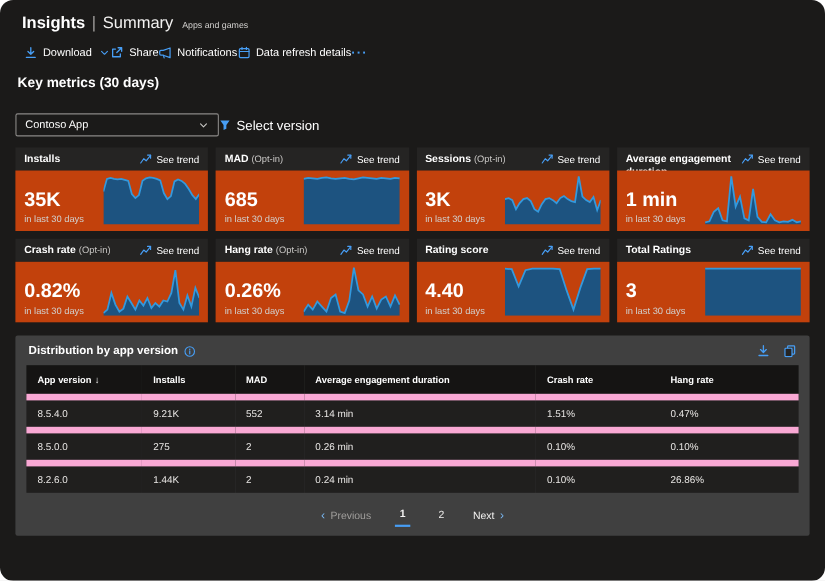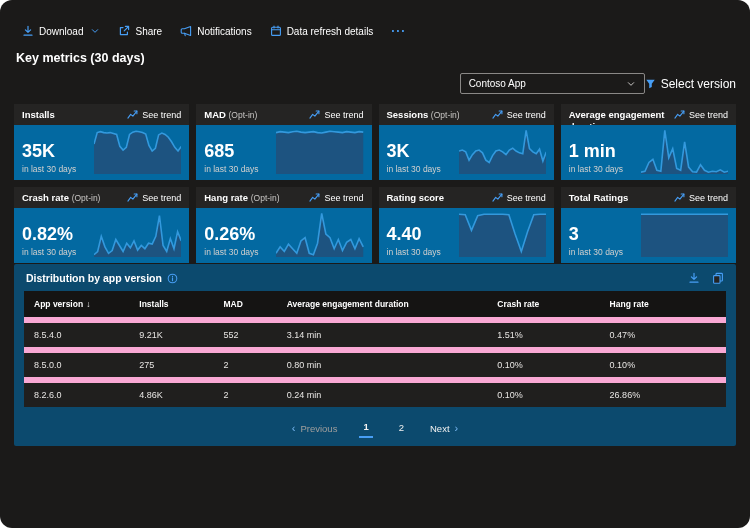--- a/index.html
+++ b/index.html
@@ -16,56 +16,56 @@
     overflow: hidden;
     padding: 12px 14px 0 14px;
   }
   
   .hdr { display: flex; align-items: baseline; gap: 6px; padding-left: 6px; }
   .hdr .title { font-size: 15px; font-weight: bold; }
   .hdr .sep { color: #a19f9d; font-size: 15px; font-weight: 300; }
   .hdr .subtitle { font-size: 15px; font-weight: 400; color: #f3f2f1; }
   .hdr .context { font-size: 8px; color: #d2d0ce; margin-left: 2px; }
   
-  .toolbar { display: flex; align-items: center; gap: 18px; margin-top: 12px; padding-left: 8px; }
+  .toolbar { display: flex; align-items: center; margin-top: 12px; padding-left: 8px; }
   .tool { display: inline-flex; align-items: center; gap: 5px; font-size: 10px; color: #ffffff; cursor: pointer; background: none; border: none; font-family: inherit; }
   .icon { display: inline-flex; color: #479ef5; line-height: 0; }
   .icon svg { display: block; }
   .chev { margin-left: 2px; }
   .more-dots { color: #479ef5; font-size: 12px; letter-spacing: 1px; font-weight: bold; }
   
   .section-title { font-size: 12.5px; font-weight: bold; margin-top: 13px; padding-left: 2px; }
-  .controls { display: flex; justify-content: flex-end; align-items: center; margin-top: 8px; }
+  .controls { display: flex; justify-content: flex-start; align-items: center; margin-top: 21px; }
   .select {
     width: 185px; height: 21px;
     background: #1b1a19; border: 1px solid #8a8886; border-radius: 2px;
     display: flex; align-items: center; justify-content: space-between;
     padding: 0 8px; font-size: 10px; color: #ffffff; cursor: pointer;
   }
   .select .chevron { color: #c8c6c4; }
   .select-version { display: inline-flex; align-items: center; gap: 5px; font-size: 12px; color: #ffffff; cursor: pointer; background: none; border: none; font-family: inherit; }
   
   .cards { display: grid; grid-template-columns: repeat(4, 1fr); gap: 7px; margin-top: 10px; }
   .card { display: flex; flex-direction: column; height: 76px; }
   .card-head {
     background: #252423; display: flex; justify-content: space-between; align-items: flex-start;
     padding: 5px 8px 4px 8px; min-height: 20px;
   }
   .card-title { font-size: 9.5px; font-weight: bold; line-height: 1.25; max-width: 96px; }
   .card-title .optin { font-weight: normal; color: #c8c6c4; font-size: 8.5px; text-align: right; }
   .card-title .optin:empty { display: none; }
   .see-trend { display: inline-flex; align-items: center; gap: 4px; font-size: 9px; color: #ffffff; cursor: pointer; background: none; border: none; font-family: inherit; white-space: nowrap; }
-  .card-body { background: #0369a1; flex: 1; display: flex; padding: 3px 8px 6px 8px; }
+  .card-body { background: #c2410c; flex: 1; display: flex; padding: 3px 8px 6px 8px; }
   .kpi { width: 72px; flex: none; display: flex; flex-direction: column; justify-content: flex-end; }
   .kpi-value { font-size: 18px; font-weight: bold; line-height: 1.1; }
   .kpi-caption { font-size: 8.5px; color: #d2d0ce; margin-top: 2px; }
   .spark { flex: 1; display: flex; align-items: flex-end; }
   .spark svg { width: 100%; height: 46px; }
   
-  .dist { background: #0c4a6e; margin-top: 1px; border-radius: 2px; padding-bottom: 8px; }
+  .dist { background: #404040; margin-top: 12px; border-radius: 2px; padding-bottom: 8px; }
   .dist-head { display: flex; justify-content: space-between; align-items: center; padding: 8px 12px 7px 12px; }
   .dist-title { display: inline-flex; align-items: center; gap: 5px; font-size: 10.5px; font-weight: bold; }
   .dist-actions { display: inline-flex; gap: 12px; }
   .dist-actions .act { background: none; border: none; cursor: pointer; line-height: 0; }
   table { width: calc(100% - 20px); margin: 0 10px; border-collapse: collapse; }
   thead tr { background: #151413; }
   th { text-align: left; font-size: 8.5px; font-weight: bold; color: #ffffff; padding: 8px 10px; white-space: nowrap; }
   th .sort { color: #ffffff; font-weight: normal; margin-left: 3px; }
   tbody tr { background: #201f1e; border-top: 6px solid #f9a8d4; }
   td { font-size: 9px; color: #e8e6e4; padding: 7px 10px; }
@@ -114,20 +114,26 @@
       </g>
     <g id="i-copy">
         <rect x="4" y="1.4" width="6.4" height="7.6" rx="0.8" fill="none" stroke="currentColor" stroke-width="1.1"></rect>
         <rect x="1.6" y="3.6" width="6.4" height="7.6" rx="0.8" fill="#252423" stroke="currentColor" stroke-width="1.1"></rect>
       </g>
   </defs>
 </svg>
 
 <div class="panel">
 
+  <div class="hdr">
+    <span class="title">Insights</span>
+    <span class="sep">|</span>
+    <span class="subtitle">Summary</span>
+    <span class="context">Apps and games</span>
+  </div>
 
   <div class="toolbar">
     <button class="tool">
       <span class="icon">
           <svg width="12" height="12" viewBox="0 0 12 12">
             <use href="#i-download"></use>
           </svg>
         </span>
       <span>Download</span>
       <span class="icon chev">
@@ -439,27 +445,27 @@
           <td>9.21K</td>
           <td>552</td>
           <td>3.14 min</td>
           <td>1.51%</td>
           <td>0.47%</td>
         </tr>
         <tr>
           <td>8.5.0.0</td>
           <td>275</td>
           <td>2</td>
-          <td>0.80 min</td>
+          <td>0.26 min</td>
           <td>0.10%</td>
           <td>0.10%</td>
         </tr>
         <tr>
           <td>8.2.6.0</td>
-          <td>4.86K</td>
+          <td>1.44K</td>
           <td>2</td>
           <td>0.24 min</td>
           <td>0.10%</td>
           <td>26.86%</td>
         </tr>
       </tbody>
     </table>
 
     <div class="pager">
       <button class="pg-prev">

